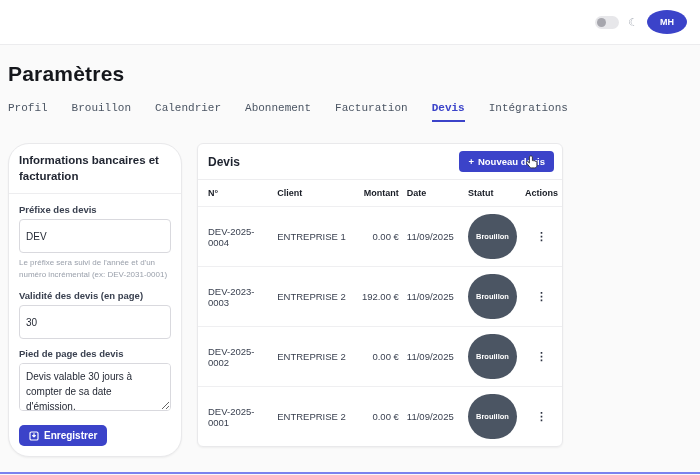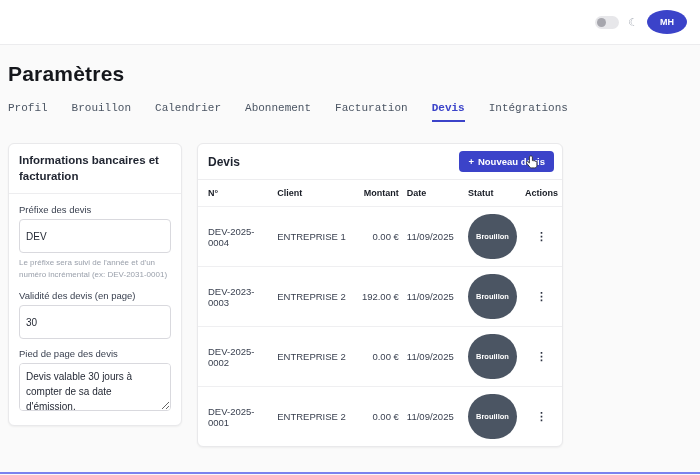--- a/index.html
+++ b/index.html
@@ -44,27 +44,27 @@
   }
   .tab.active { color:var(--accent,#3b43c9); font-weight:700; border-bottom-color:var(--accent,#3b43c9); }
 
   .content { display:flex; gap:15px; margin-top:21px; align-items:flex-start; }
   .card {
     background:#fff; border:1px solid #e9e9eb; border-radius:6px;
     box-shadow:0 1px 2px rgba(0,0,0,.05);
   }
 
   
-  .card-left { width:174px; }
+  .card-left { width:174px;border-radius:21px; }
   .card-left .card-head {
     padding:9px 10px; font-size:11.5px; font-weight:700; line-height:1.35;
     color:#1f2430; border-bottom:1px solid #ededef;
   }
   .card-left .card-body { padding:10px; }
-  .field-label { display:block; font-size:9.5px; color:#3a4150; margin-bottom:4px; }
+  .field-label { display:block; font-size:9.5px; color:#3a4150; margin-bottom:4px;font-weight:bold; }
   .text-input {
     width:100%; height:20px; border:1px solid #d9d9de; border-radius:4px;
     padding:16px 6px; font-size:10px; font-family:inherit; color:#1f2430; background:#fff;
   }
   .help-text { font-size:8px; color:#9aa0ab; line-height:1.5; margin:4px 0 9px; }
   .mt { margin-top:9px; }
   textarea.text-area {
     width:100%; height:48px; border:1px solid #d9d9de; border-radius:4px;
     padding:5px 6px; font-size:10px; line-height:1.5; font-family:inherit;
     color:#1f2430; resize:vertical;
@@ -149,20 +149,29 @@
           <label class="field-label">Préfixe des devis</label>
           <input class="text-input" type="text" value="DEV" style="">
           <p class="help-text">Le préfixe sera suivi de l'année et d'un numéro incrémental (ex: DEV-2031-0001)</p>
 
           <label class="field-label">Validité des devis (en page)</label>
           <input class="text-input" type="text" value="30" style="">
 
           <label class="field-label mt">Pied de page des devis</label>
           <textarea class="text-area" style="">Devis valable 30 jours à compter de sa date d'émission.</textarea>
 
+          <button class="save-btn">
+            <span>
+              <svg width="10" height="10" viewBox="0 0 12 12" fill="none" stroke="#ffffff" stroke-width="1.4" stroke-linecap="round" stroke-linejoin="round">
+                <rect x="1.2" y="1.2" width="9.6" height="9.6" rx="1.6"></rect>
+                <path d="M6 3.2v3.6M4.4 5.4 6 7l1.6-1.6"></path>
+              </svg>
+            </span>
+            <span>Enregistrer</span>
+          </button>
 
         </div>
       </section>
 
       <section class="card card-right">
         <div class="card-head">
           <span class="card-title">Devis</span>
           <button class="new-btn">
             <span>+</span>
             <span>Nouveau devis</span>

